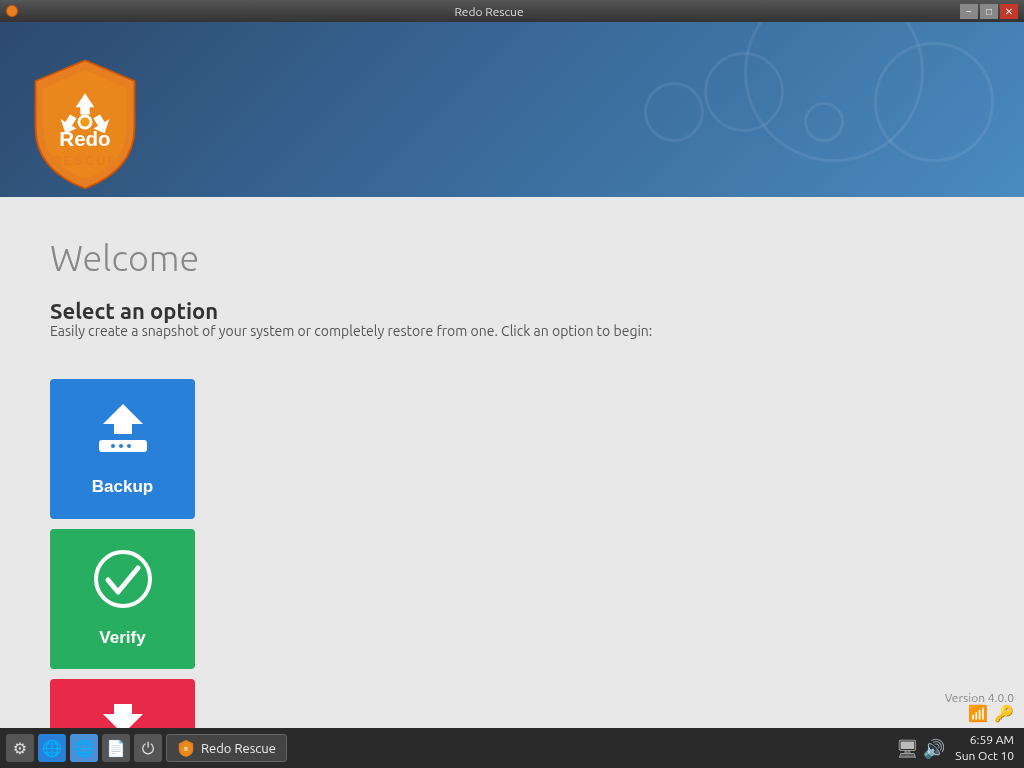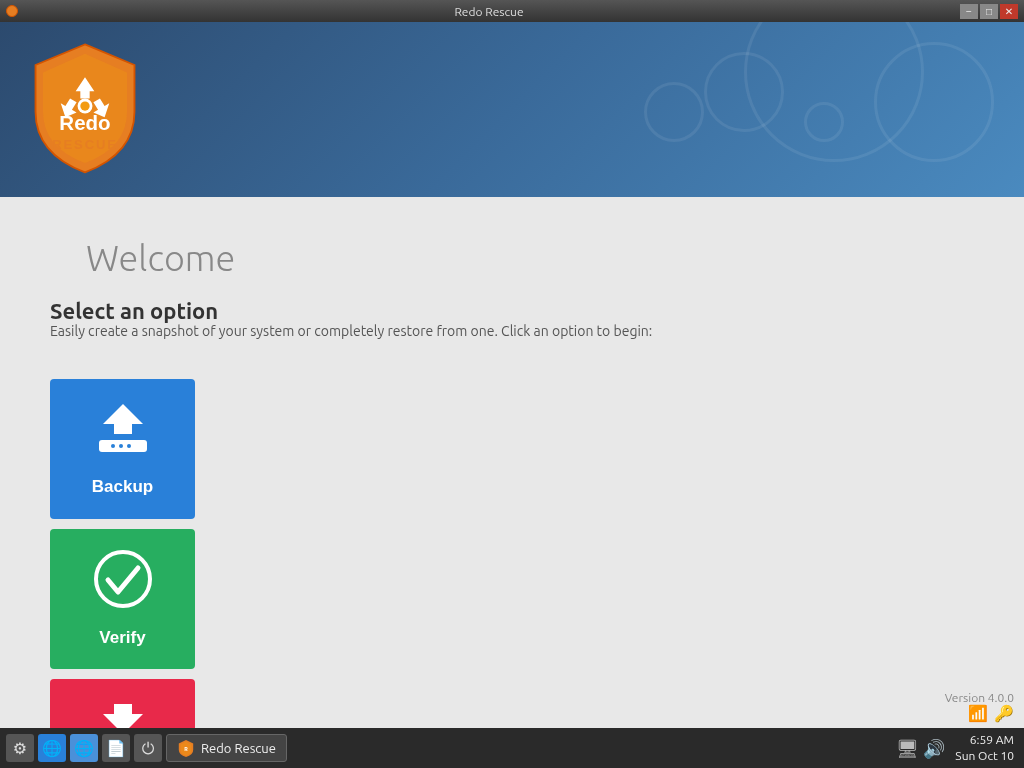--- a/index.html
+++ b/index.html
@@ -77,21 +77,21 @@
     }
     .c1 { width: 180px; height: 180px; right: 100px; top: -40px; }
     .c2 { width: 120px; height: 120px; right: 30px; top: 20px; }
     .c3 { width: 80px; height: 80px; right: 240px; top: 30px; }
     .c4 { width: 60px; height: 60px; right: 320px; top: 60px; }
     .c5 { width: 40px; height: 40px; right: 180px; top: 80px; }
 
     .logo-container {
       position: absolute;
       left: 20px;
-      top: 15px;
+      top: 31px;
       display: flex;
       align-items: center;
     }
 
     
     .main {
       flex: 1;
       background: #e8e8e8;
       position: relative;
       overflow: hidden;
@@ -99,21 +99,20 @@
     .content {
       position: relative;
       z-index: 1;
       padding: 40px 50px 30px;
     }
     .welcome-title {
       font-size: 36px;
       font-weight: 300;
       color: #888;
       margin-bottom: 20px;
-      margin-left: 36px;
     }
     .select-heading {
       font-size: 22px;
       font-weight: bold;
       color: #333;
     }
     .select-desc {
       font-size: 14px;
       color: #555;
       margin-bottom: 40px;

